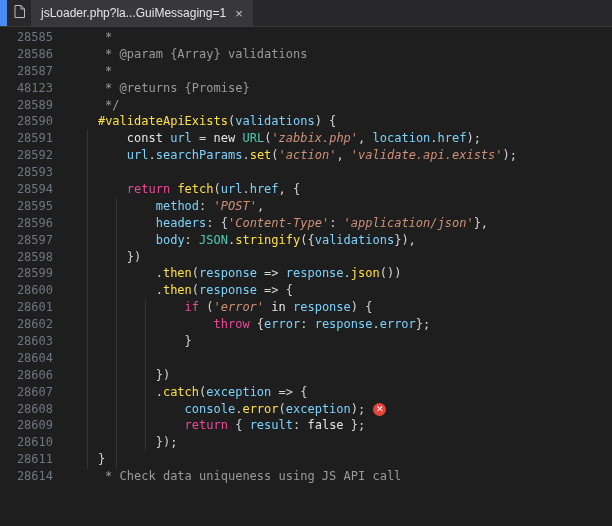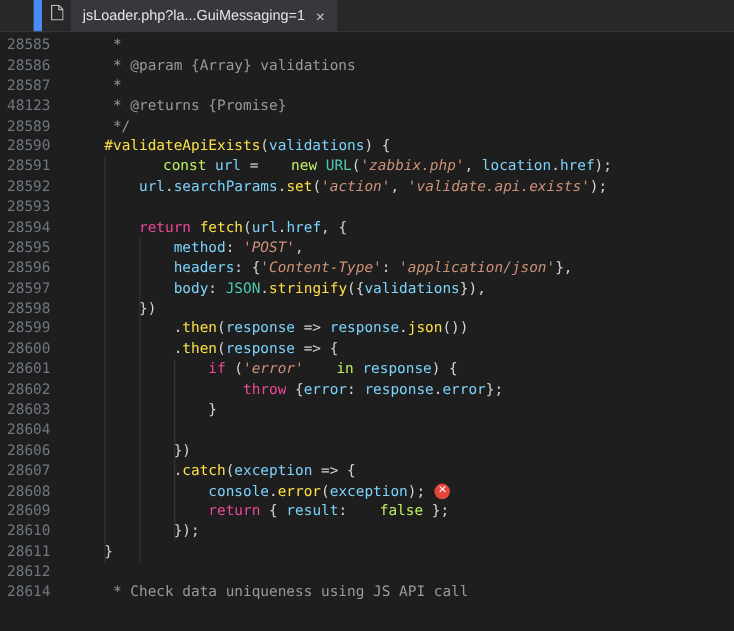--- a/index.html
+++ b/index.html
@@ -1,34 +1,34 @@
 <!DOCTYPE html>
 <html><head>
 <meta charset="utf-8">
 <style>
   html,body{margin:0;padding:0;background:#111;}
   .wrap{width:612px;height:526px;background:#1e1e1e;overflow:hidden;position:relative;}
 
   
-  .tabbar{height:27px;background:#28282b;border-bottom:1px solid #3a3a3a;display:flex;align-items:stretch;box-sizing:border-box;padding-left:28px;}
+  .tabbar{height:27px;background:#28282b;border-bottom:1px solid #3a3a3a;display:flex;align-items:stretch;box-sizing:border-box;}
   .accent{width:7px;background:#4a8af4;flex:0 0 7px;}
   .icon-btn{width:24px;display:flex;align-items:center;justify-content:center;cursor:pointer;}
   .tab{display:flex;align-items:center;background:#38383c;padding:0 10px;gap:9px;cursor:pointer;}
   .tab-title{color:#e6e6e6;font:12px "Liberation Sans","DejaVu Sans",sans-serif;white-space:nowrap;}
   .tab-close{color:#c8c8c8;font:13px "Liberation Sans",sans-serif;cursor:pointer;line-height:1;}
 
   
   .code-area{position:relative;padding-top:2px;height:498px;background:#1e1e1e;font-family:"DejaVu Sans Mono",monospace;}
   .row{height:16.9px;display:flex;white-space:pre;font-size:12px;line-height:16.9px;}
-  .ln{flex:0 0 42px;width:42px;text-align:right;color:#6f7680;cursor:pointer;user-select:none;}
+  .ln{flex:0 0 42px;width:42px;text-align:right;color:#6f7680;cursor:pointer;user-select:none;margin-left:11px;}
   .codetext{margin-left:16px;}
 
   .pl{color:#d4d4d4;}
   .cm{color:#9a9a9a;}
-  .kw{color:#bef264;margin-left:20px;}
+  .kw{color:#e5e5e5;}
   .ctl{color:#ec4899;}
   .str{color:#ce9178;font-style:italic;}
   .fn{color:#fde047;}
   .var{color:#7dd3fc;}
   .cls{color:#4ec9b0;}
 
   .guide{position:absolute;width:1px;background:#343434;}
   .err-icon{display:inline-block;width:13px;height:13px;border-radius:50%;background:#e5463c;color:#fff;
             font-size:9px;line-height:13px;text-align:center;margin-left:8px;font-family:"DejaVu Sans",sans-serif;
             vertical-align:middle;cursor:pointer;}
@@ -79,18 +79,17 @@
         <div class="row"><span class="ln">28601</span><span class="codetext"><span class="pl">                </span><span class="ctl">if</span><span class="pl"> (</span><span class="str">'error'</span><span class="pl"> </span><span class="kw">in</span><span class="pl"> </span><span class="var">response</span><span class="pl">) {</span></span></div>
         <div class="row"><span class="ln">28602</span><span class="codetext"><span class="pl">                    </span><span class="ctl">throw</span><span class="pl"> {</span><span class="var">error</span><span class="pl">: </span><span class="var">response</span><span class="pl">.</span><span class="var">error</span><span class="pl">};</span></span></div>
         <div class="row"><span class="ln">28603</span><span class="codetext"><span class="pl">                }</span></span></div>
         <div class="row"><span class="ln">28604</span><span class="codetext"></span></div>
         <div class="row"><span class="ln">28606</span><span class="codetext"><span class="pl">            })</span></span></div>
         <div class="row"><span class="ln">28607</span><span class="codetext"><span class="pl">            .</span><span class="fn">catch</span><span class="pl">(</span><span class="var">exception</span><span class="pl"> =&gt; {</span></span></div>
         <div class="row"><span class="ln">28608</span><span class="codetext"><span class="pl">                </span><span class="var">console</span><span class="pl">.</span><span class="fn">error</span><span class="pl">(</span><span class="var">exception</span><span class="pl">);</span><span class="err-icon">✕</span></span></div>
         <div class="row"><span class="ln">28609</span><span class="codetext"><span class="pl">                </span><span class="ctl">return</span><span class="pl"> { </span><span class="var">result</span><span class="pl">: </span><span class="kw">false</span><span class="pl"> };</span></span></div>
         <div class="row"><span class="ln">28610</span><span class="codetext"><span class="pl">            });</span></span></div>
         <div class="row"><span class="ln">28611</span><span class="codetext"><span class="pl">    }</span></span></div>
-        <div class="row"><span class="ln">28612</span><span class="codetext"></span></div>
         <div class="row"><span class="ln">28614</span><span class="codetext"><span class="cm">     * Check data uniqueness using JS API call</span></span></div>
       </div>
   </div>
 
 </div>
 
 </body></html>

